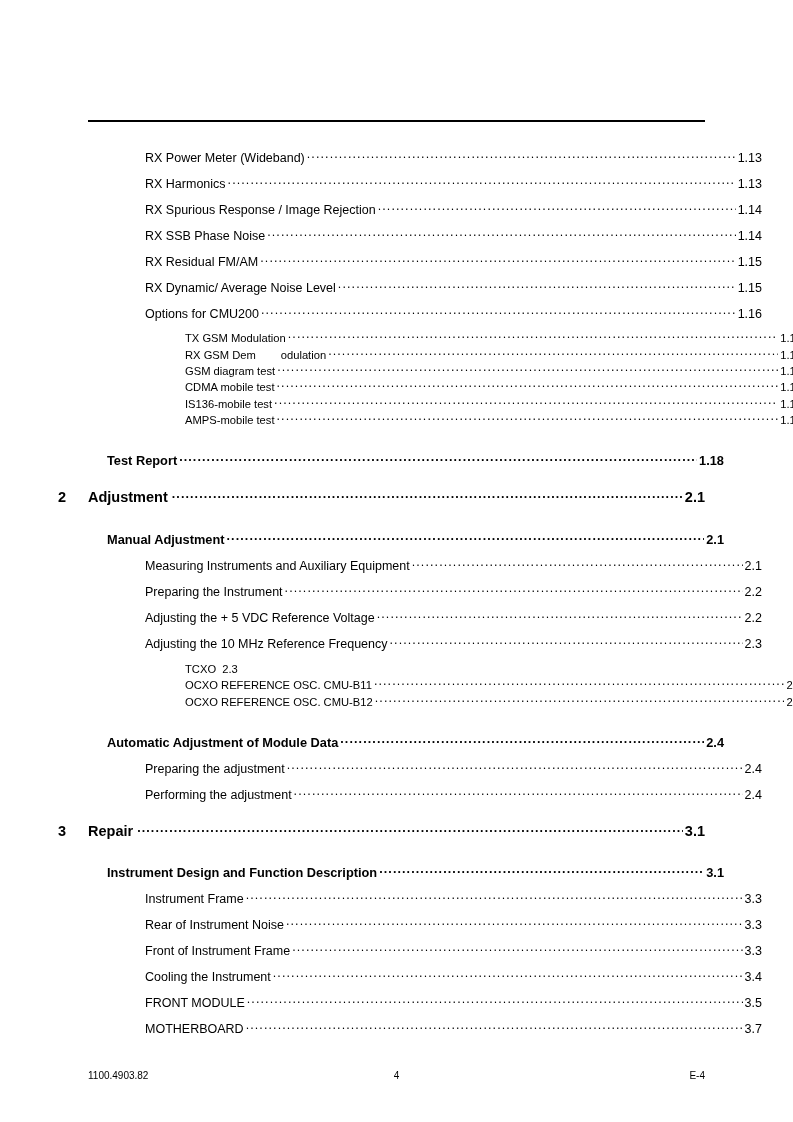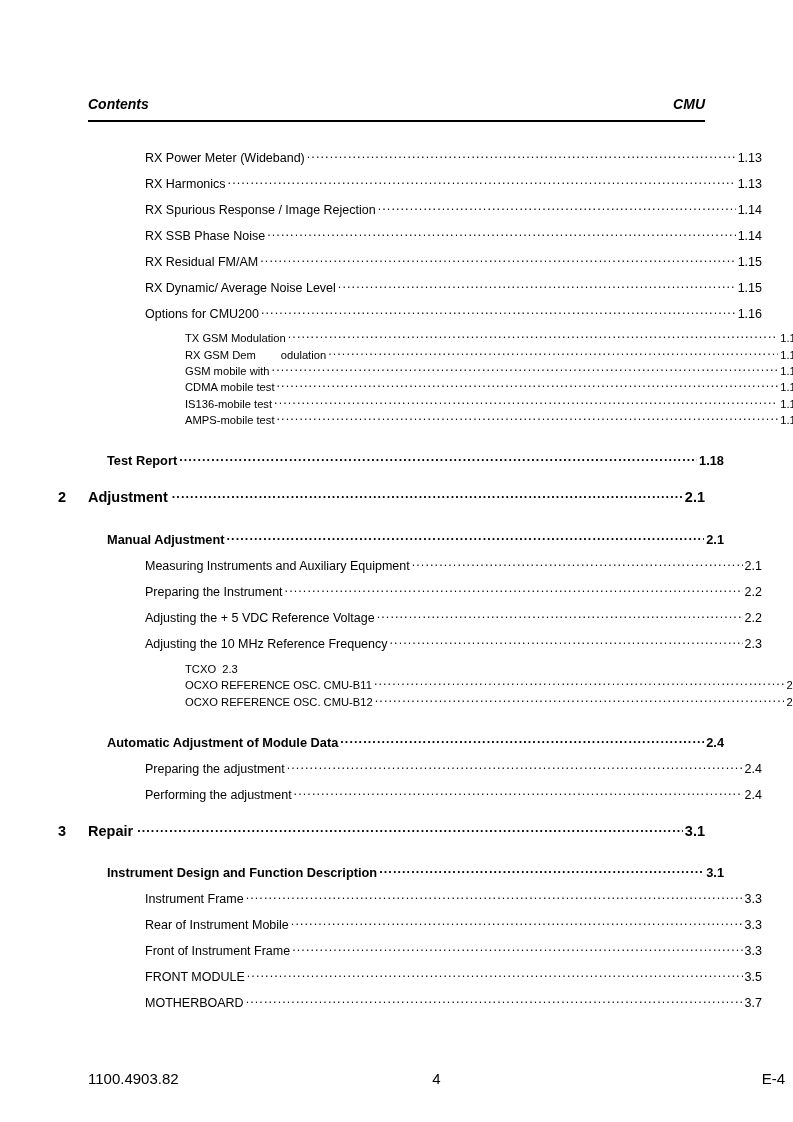--- a/index.html
+++ b/index.html
@@ -129,36 +129,31 @@
 
   .no-leader .leader::after { content: ""; }
 
   
   .footer {
     position: absolute;
     left: 88px;
     top: 1070px;
     width: 617px;
     display: flex;
-    font-size: 15px;
-    gap: 40px;
+    font-size: 10px;
   }
   .footer .f-left { flex: 0 0 33%; text-align: left; }
   .footer .f-center { flex: 0 0 34%; text-align: center; }
   .footer .f-right { flex: 0 0 33%; text-align: right; }
 </style>
 </head>
 <body>
 
 <div class="page">
 
-  <div class="header">
-    <span>Contents</span>
-    <span>CMU</span>
-  </div>
   <div class="header-rule"></div>
 
   <div class="toc" id="toc-container">
       <div class="row lvl-2">
         <span class="title">RX Power Meter (Wideband)</span>
         <span class="leader"></span>
         <span class="page-no">1.13</span>
       </div>
       <div class="row lvl-2">
         <span class="title">RX Harmonics</span>
@@ -194,21 +189,21 @@
         <span class="title">TX GSM Modulation</span>
         <span class="leader"></span>
         <span class="page-no">1.16</span>
       </div>
       <div class="row lvl-3">
         <span class="title">RX GSM Dem        odulation</span>
         <span class="leader"></span>
         <span class="page-no">1.16</span>
       </div>
       <div class="row lvl-3">
-        <span class="title">GSM mobile with</span>
+        <span class="title">GSM diagram test</span>
         <span class="leader"></span>
         <span class="page-no">1.17</span>
       </div>
       <div class="row lvl-3">
         <span class="title">CDMA mobile test</span>
         <span class="leader"></span>
         <span class="page-no">1.17</span>
       </div>
       <div class="row lvl-3">
         <span class="title">IS136-mobile test</span>
@@ -296,28 +291,33 @@
         <span class="title">Instrument Design and Function Description</span>
         <span class="leader"></span>
         <span class="page-no">3.1</span>
       </div>
       <div class="row lvl-2">
         <span class="title">Instrument Frame</span>
         <span class="leader"></span>
         <span class="page-no">3.3</span>
       </div>
       <div class="row lvl-2">
-        <span class="title">Rear of Instrument Mobile</span>
+        <span class="title">Rear of Instrument Noise</span>
         <span class="leader"></span>
         <span class="page-no">3.3</span>
       </div>
       <div class="row lvl-2">
         <span class="title">Front of Instrument Frame</span>
         <span class="leader"></span>
         <span class="page-no">3.3</span>
+      </div>
+      <div class="row lvl-2">
+        <span class="title">Cooling the Instrument</span>
+        <span class="leader"></span>
+        <span class="page-no">3.4</span>
       </div>
       <div class="row lvl-2">
         <span class="title">FRONT MODULE</span>
         <span class="leader"></span>
         <span class="page-no">3.5</span>
       </div>
       <div class="row lvl-2">
         <span class="title">MOTHERBOARD</span>
         <span class="leader"></span>
         <span class="page-no">3.7</span>

